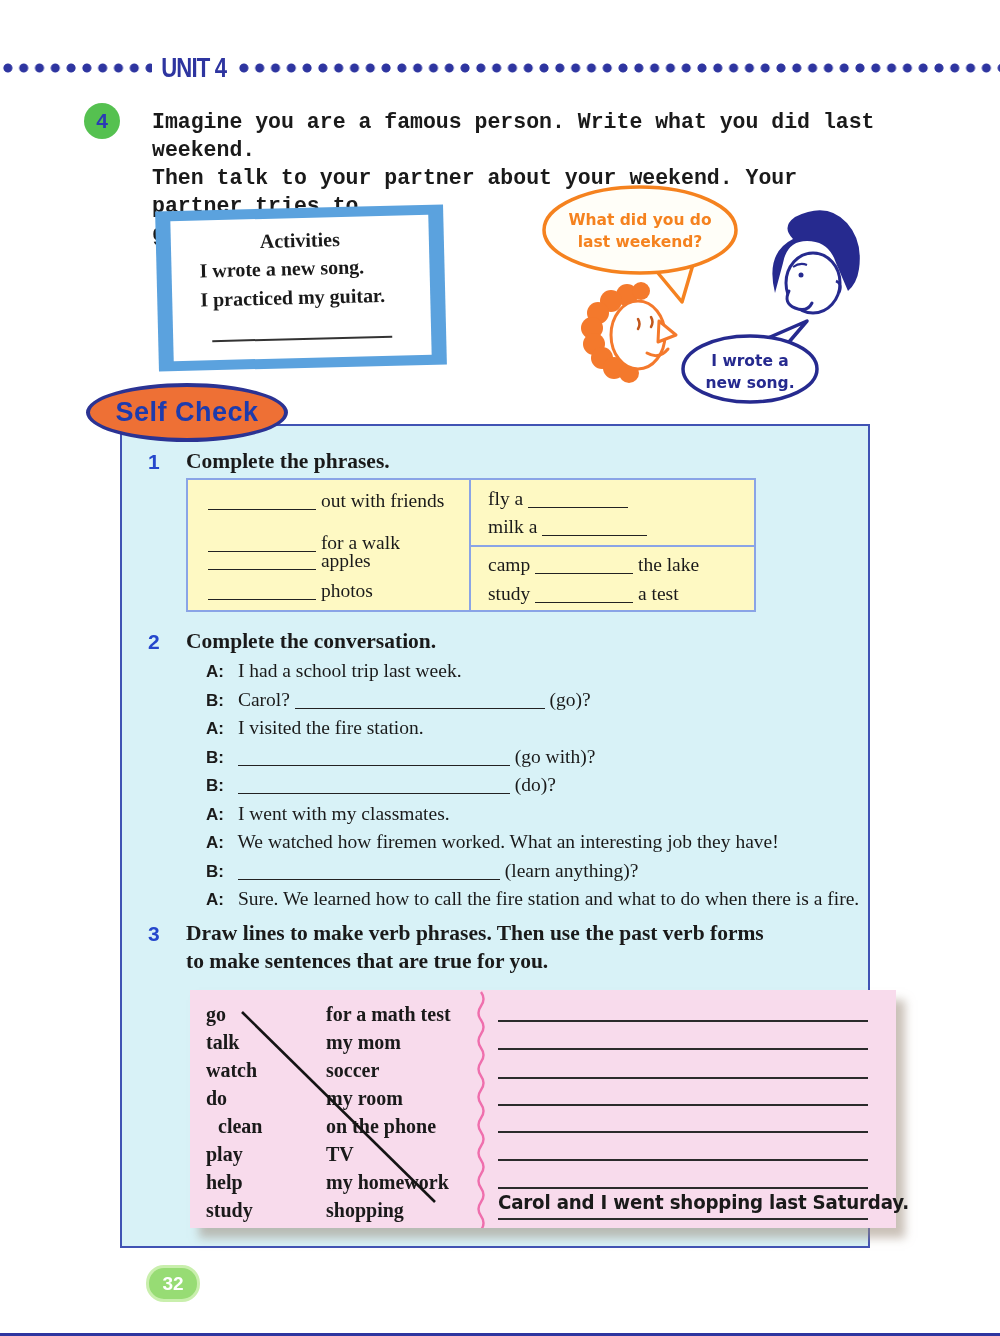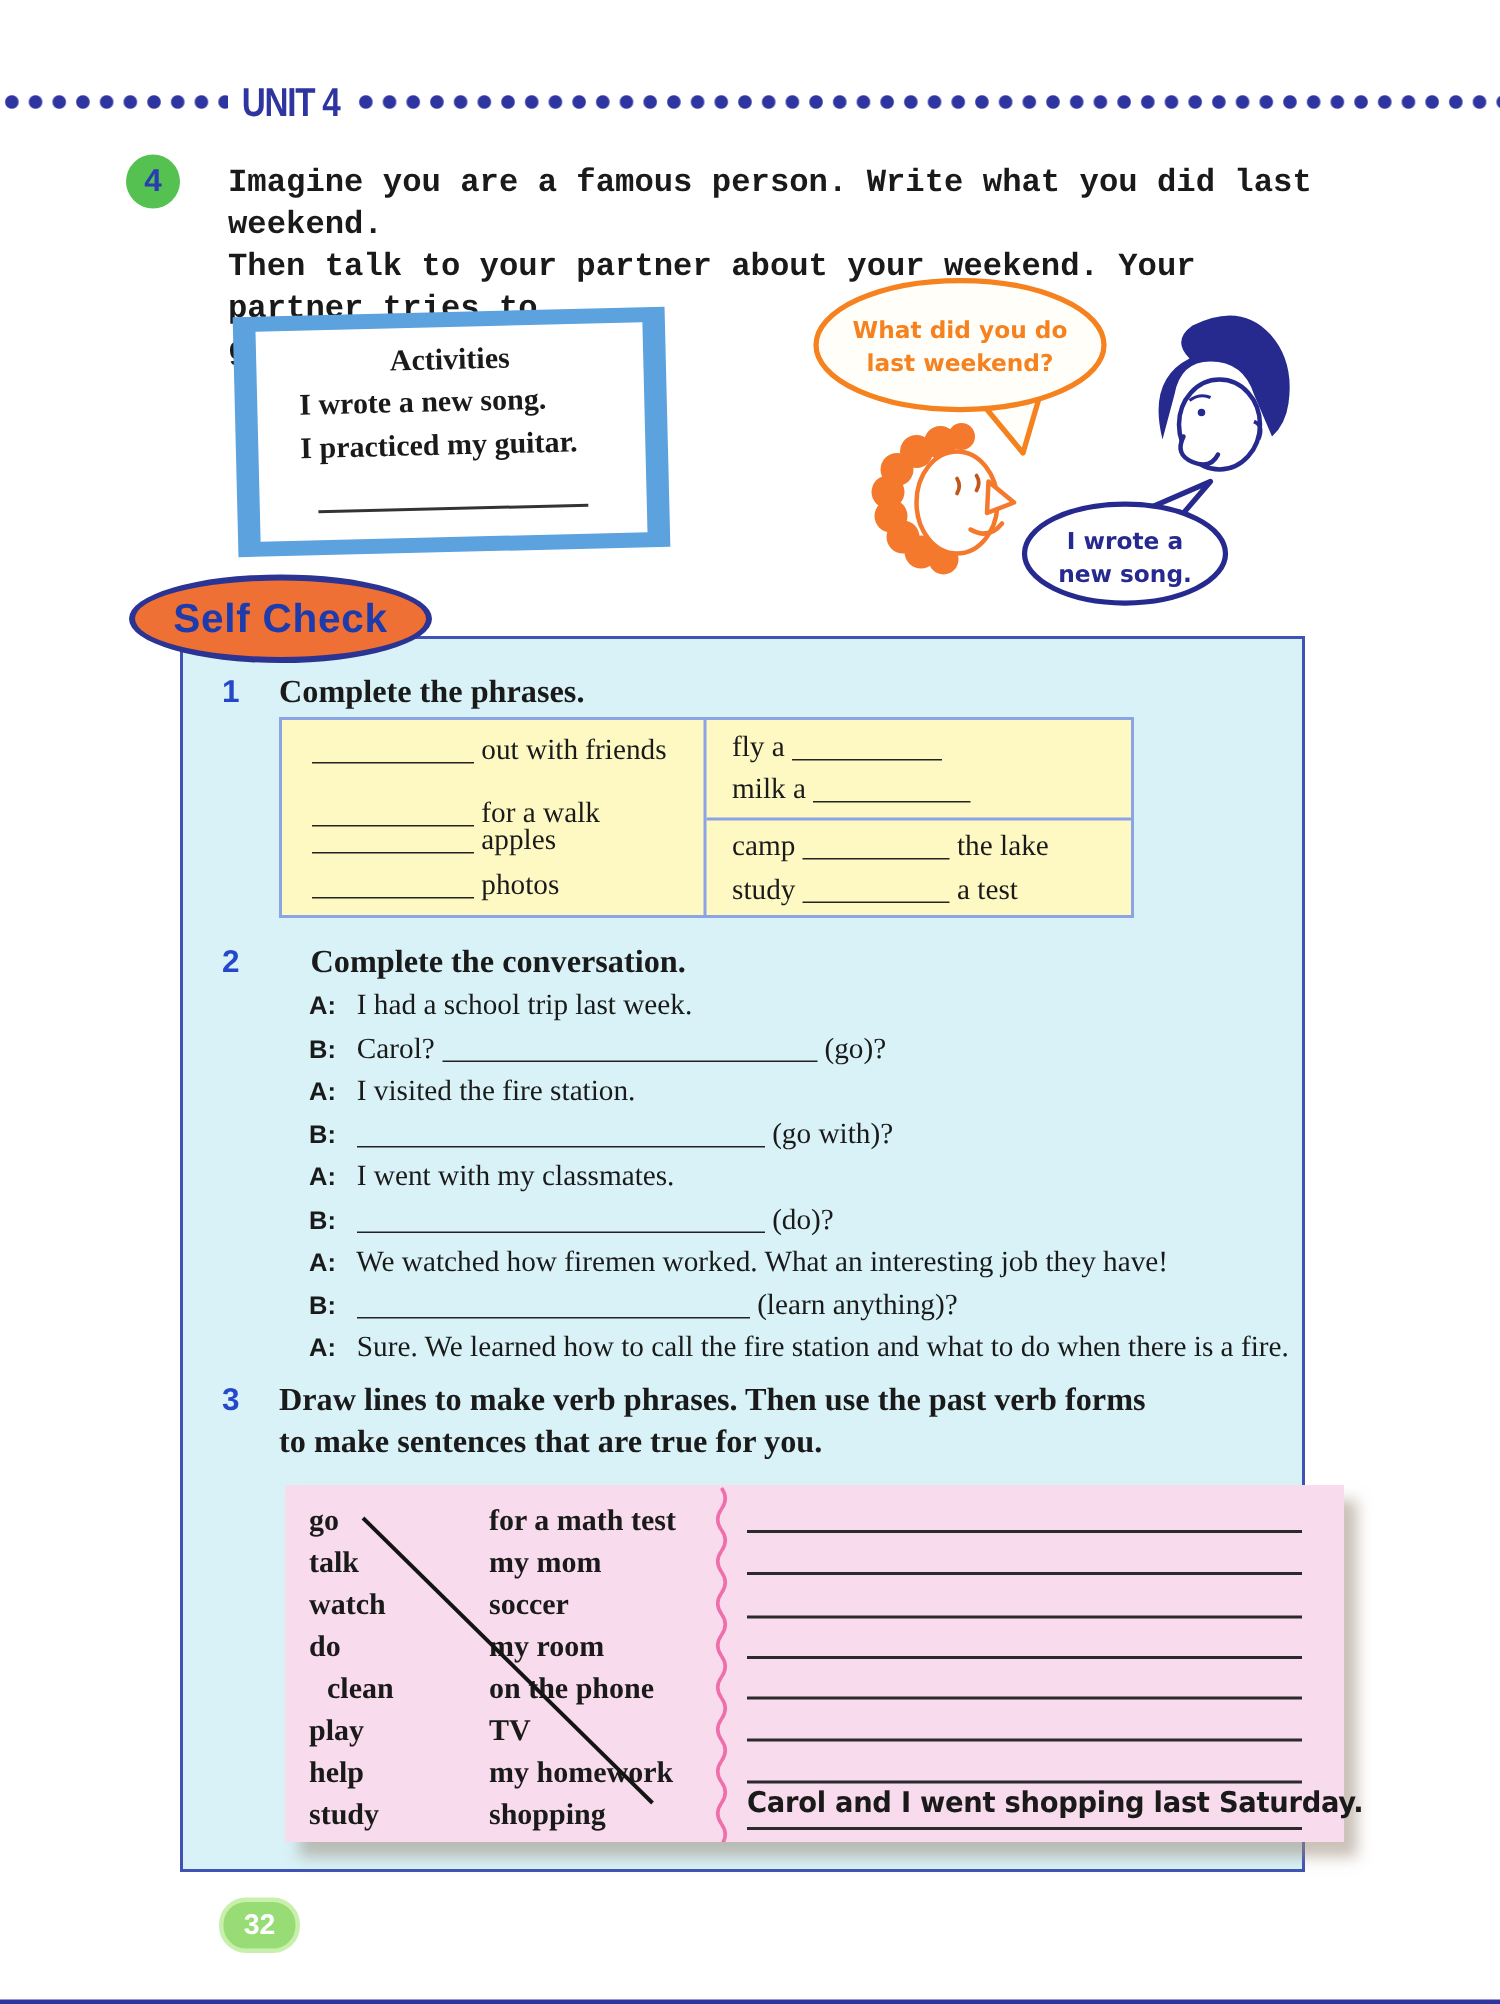--- a/index.html
+++ b/index.html
@@ -172,45 +172,45 @@
       <span>camp</span>
       <span class="blank" style="width:98px"></span>
       <span>the lake</span></div>
     <div class="s1-row" style="left:300px;top:103px;">
       <span>study</span>
       <span class="blank" style="width:98px"></span>
       <span>a test</span></div>
   </div>
 
   <div class="abs sec-num" style="left:148px;top:630px;">2</div>
-  <div class="abs sec-title" style="left:186px;top:627px;margin-left:21px;">Complete the conversation.</div>
+  <div class="abs sec-title" style="left:186px;top:627px;">Complete the conversation.</div>
 
   <div class="abs" style="left:186px;top:660px;width:690px;">
     <div class="conv-row">
       <span class="spk">A:</span>
       <span>I had a school trip last week.</span></div>
     <div class="conv-row">
       <span class="spk">B:</span>
       <span>Carol?</span>
       <span class="blank" style="width:250px"></span>
       <span>(go)?</span></div>
     <div class="conv-row">
       <span class="spk">A:</span>
       <span>I visited the fire station.</span></div>
     <div class="conv-row">
       <span class="spk">B:</span>
       <span class="blank" style="width:272px"></span>
       <span>(go with)?</span></div>
     <div class="conv-row">
-      <span class="spk">A:</span>
-      <span>I went with my classmates.</span></div>
-    <div class="conv-row">
       <span class="spk">B:</span>
       <span class="blank" style="width:272px"></span>
       <span>(do)?</span></div>
+    <div class="conv-row">
+      <span class="spk">A:</span>
+      <span>I went with my classmates.</span></div>
     <div class="conv-row">
       <span class="spk">A:</span>
       <span>We watched how firemen worked. What an interesting job they have!</span></div>
     <div class="conv-row">
       <span class="spk">B:</span>
       <span class="blank" style="width:262px"></span>
       <span>(learn anything)?</span></div>
     <div class="conv-row">
       <span class="spk">A:</span>
       <span>Sure. We learned how to call the fire station and what to do when there is a fire.</span></div>

